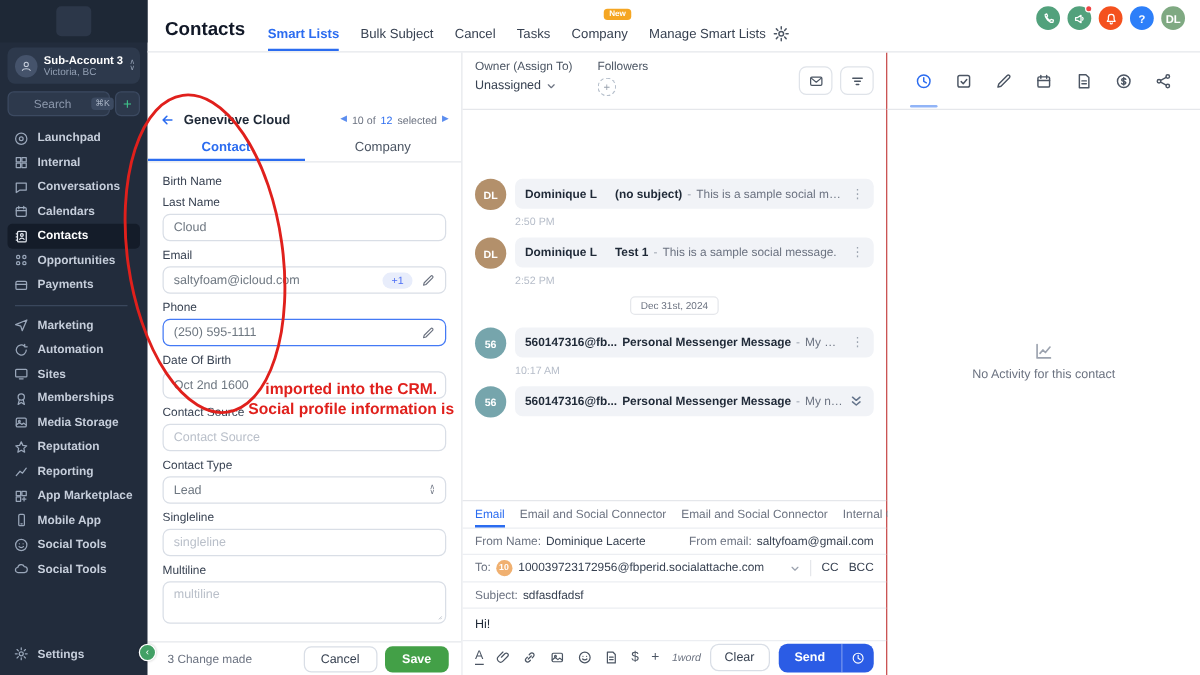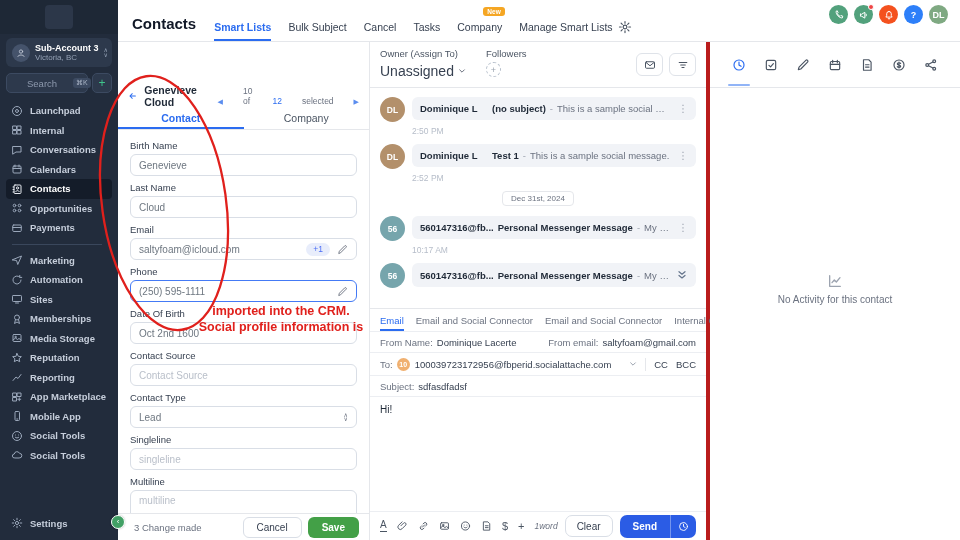--- a/index.html
+++ b/index.html
@@ -48,21 +48,21 @@
   .tb-circ .icon { width:10px; height:10px; }
   .tb-dot { position:absolute; top:-1px; right:-1px; width:6px; height:6px; background:#ef4444; border-radius:50%; border:1px solid #fff; }
 
   .content { flex:1; display:flex; min-height:0; }
 
   
   .col-contact { width:252px; min-width:252px; border-right:1px solid #e5e7eb; display:flex; flex-direction:column; }
   .c-subhead { height:23px; display:flex; align-items:center; padding:0 10px; gap:7px;margin-top:42px; }
   .back-arrow { color:#2b6cf0; width:12px; height:12px; cursor:pointer; }
   .c-name { font-weight:600; color:#1f2937; font-size:10.5px; }
-  .c-pag { margin-left:auto; display:flex; align-items:flex-end; gap:20px; font-size:8.5px; color:#6b7280; }
+  .c-pag { margin-left:auto; display:flex; align-items:flex-start; gap:4px; font-size:8.5px; color:#6b7280; }
   .c-pag .total { color:#2b6cf0; }
   .pag-arrow { color:#5b8def; font-size:7px; cursor:pointer; }
   .c-tabs { display:flex; border-bottom:1px solid #e5e7eb; height:23px; }
   .c-tab { flex:1; display:flex; align-items:center; justify-content:center; font-size:10.5px; color:#4b5563; cursor:pointer; }
   .c-tab.active { color:#2b6cf0; font-weight:600; box-shadow:inset 0 -2px 0 #2b6cf0; }
   .c-form { flex:1; padding:4px 12px 0; overflow:hidden; }
   .f-label { font-size:9.5px; color:#374151; margin:6px 0 3px; }
   .f-input { display:flex; align-items:center; height:22px; border:1px solid #d9dee6; border-radius:6px; padding:0 8px; font-size:10px; color:#6e7781; background:#fff; position:relative; }
   .f-input input { border:none; outline:none; flex:1; min-width:0; font:inherit; color:#6e7781; background:transparent; }
   .f-input input::placeholder { color:#b9bfc9; }
@@ -71,24 +71,24 @@
   .pencil-btn { color:#6b7280; width:11px; height:11px; cursor:pointer; }
   .stepper { margin-left:auto; color:#6b7280; font-size:6px; line-height:4.5px; text-align:center; cursor:pointer; }
   .f-multi { height:34px; align-items:flex-start; padding-top:4px; }
   .resize-handle { position:absolute; right:2px; bottom:2px; width:6px; height:6px; color:#b6bcc6; }
   .c-footer { height:27px; border-top:1px solid #e5e7eb; display:flex; align-items:center; padding:0 10px 0 16px; gap:6px; background:#fff; }
   .f-status { font-size:9.5px; color:#6b7280; flex:1; white-space:nowrap; }
   .btn-cancel { border:1px solid #d9dee6; background:#fff; border-radius:6px; height:21px; padding:0 13px; font-size:10px; color:#374151; cursor:pointer; font-family:inherit; }
   .btn-save { background:#43a047; color:#fff; border-radius:6px; height:21px; padding:0 14px; font-size:10px; font-weight:700; border:none; cursor:pointer; font-family:inherit; }
 
   
-  .col-conv { width:340px; min-width:340px; border-right:4px solid #b91c1c; display:flex; flex-direction:column; }
+  .col-conv { width:340px; min-width:340px; border-right:1px solid #b91c1c; display:flex; flex-direction:column;gap:46px; }
   .conv-head { height:46px; border-bottom:1px solid #e5e7eb; display:flex; padding:6px 10px 0; gap:20px; }
   .ch-lbl { font-size:9.5px; color:#4b5563; }
-  .owner-val { font-size:14px; color:#374151; display:flex; align-items:center; gap:4px; margin-top:4px; cursor:pointer; }
+  .owner-val { font-size:10px; color:#374151; display:flex; align-items:center; gap:4px; margin-top:4px; cursor:pointer; }
   .owner-val .icon { width:8px; height:8px; color:#6b7280; }
   .dash-circ { width:15px; height:15px; border:1px dashed #b7c0cc; border-radius:50%; color:#9aa3af; font-size:9px; display:flex; align-items:center; justify-content:center; margin-top:3px; cursor:pointer; }
   .conv-actions { margin-left:auto; display:flex; gap:6px; align-items:flex-start; padding-top:5px; }
   .icon-btn { width:27px; height:23px; border:1px solid #dfe3e9; border-radius:6px; display:flex; align-items:center; justify-content:center; color:#4b5563; cursor:pointer; background:#fff; }
   .icon-btn .icon { width:12px; height:12px; }
   .conv-msgs { height:220px; padding:9px 10px 0; overflow:hidden; }
   .msg-row { display:flex; align-items:flex-start; gap:7px; }
   .msg-avatar { width:25px; height:25px; min-width:25px; border-radius:50%; color:#fff; font-size:8.5px; font-weight:700; display:flex; align-items:center; justify-content:center; position:relative; }
   .msg-bubble { flex:1; min-width:0; background:#f1f3f7; border-radius:6px; padding:6px 8px; display:flex; align-items:center; gap:4px; font-size:9.5px; cursor:pointer; }
   .m-name { font-weight:700; color:#1f2937; white-space:nowrap; min-width:68px; overflow:hidden; text-overflow:ellipsis; }
@@ -442,23 +442,20 @@
             <span class="pag-arrow">▶</span>
           </div>
         </div>
         <div class="c-tabs">
           <div class="c-tab active">Contact</div>
           <div class="c-tab">Company</div>
         </div>
 
         <div class="c-form">
           <div class="f-label">Birth Name</div>
-          <div class="f-input">
-              <input value="Genevieve" style="">
-            </div>
 
           <div class="f-label">Last Name</div>
           <div class="f-input">
               <input value="Cloud" style="">
             </div>
 
           <div class="f-label">Email</div>
           <div class="f-input">
             <input value="saltyfoam@icloud.com" style="">
             <span class="badge-plus1">+1</span>

